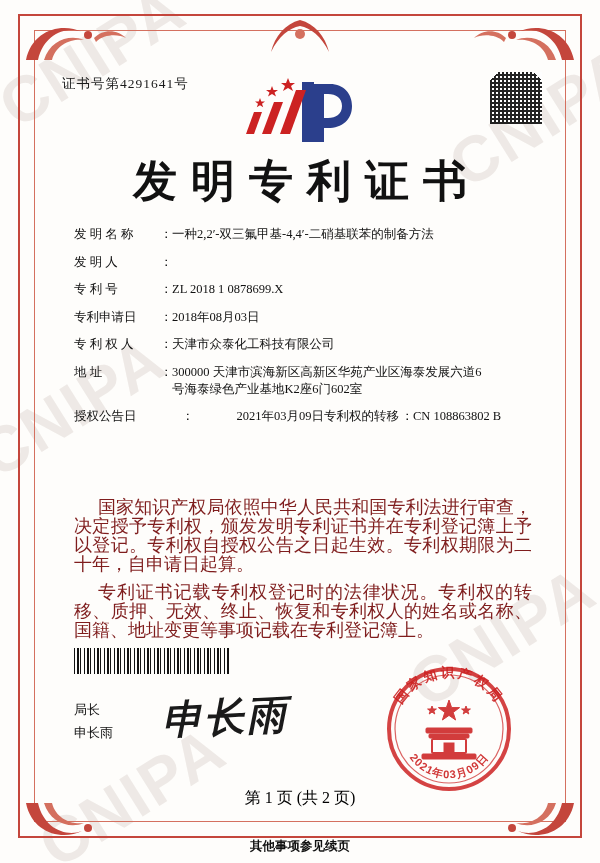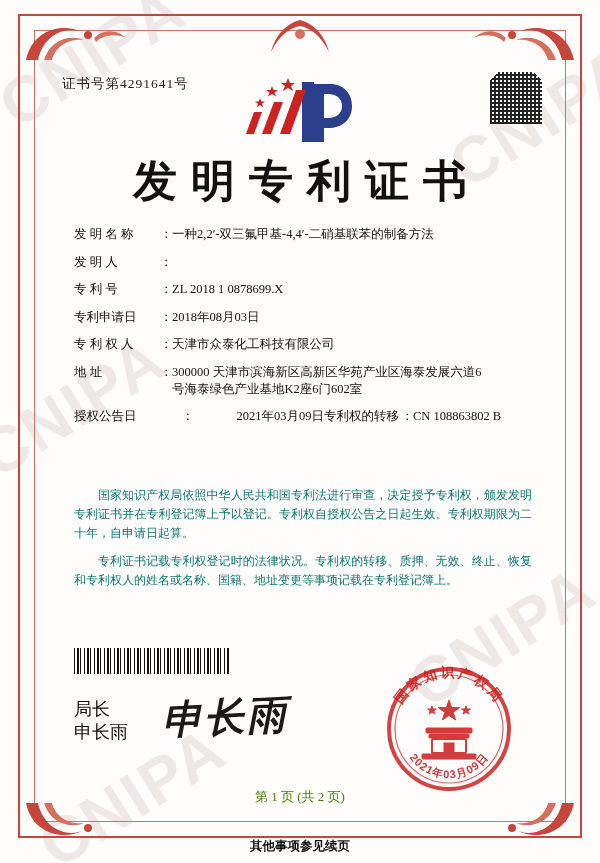--- a/index.html
+++ b/index.html
@@ -157,25 +157,25 @@
     justify-content: space-between;
   }
   .row.two .seg .lbl2 {
     white-space: nowrap;
     margin-right: 2px;
   }
 
   
   .paras {
     position: absolute;
-    left: 40px; top: 456px;
+    left: 40px; top: 468px;
     width: 458px;
-    font-size: 12px;
+    font-size: 18px;
     line-height: 19px;
-    color: #0f766e;
+    color: #7f1d1d;
     text-align: justify;
   }
   .paras p {
     margin: 0 0 9px 0;
     text-indent: 24px;
   }
 
   
   .barcode {
     position: absolute;
@@ -184,21 +184,21 @@
     background-image: repeating-linear-gradient(90deg,
       #111 0 1px, transparent 1px 3px,
       #111 3px 5px, transparent 5px 6px,
       #111 6px 7px, transparent 7px 10px);
   }
 
   
   .sig-labels {
     position: absolute;
     left: 40px; top: 668px;
-    font-size: 18px;
+    font-size: 13px;
     line-height: 23px;
     color: #111;
   }
   .sig-script {
     position: absolute;
     left: 128px; top: 660px;
     font-size: 40px;
     font-family: "Liberation Serif", serif;
     font-style: italic;
     font-weight: bold;
@@ -211,22 +211,22 @@
   .seal {
     position: absolute;
     right: 42px; top: 624px;
     width: 150px; height: 150px;
   }
 
   .page-num {
     position: absolute;
     left: 0; right: 0; top: 758px;
     text-align: center;
-    font-size: 13px;
-    color: #4d7c0f;
+    font-size: 16px;
+    color: #000000;
   }
 
   .footer-note {
     position: absolute;
     left: 0; right: 0; top: 838px;
     text-align: center;
     font-size: 12.5px;
     font-weight: bold;
     color: #111;
     z-index: 6;

